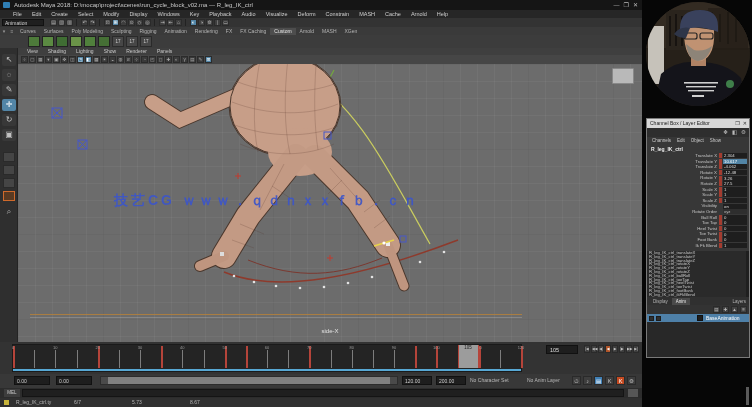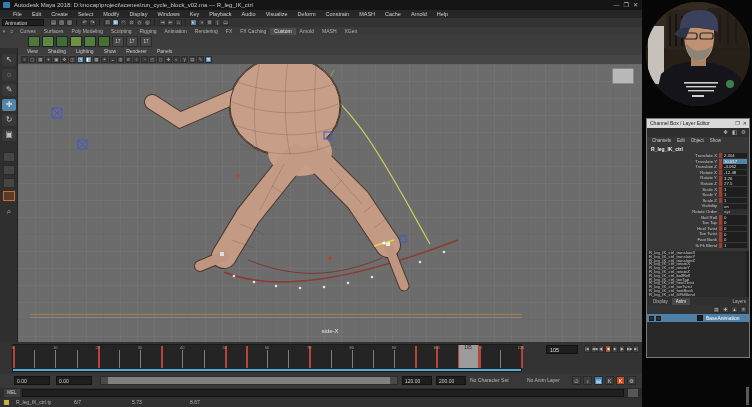--- a/index.html
+++ b/index.html
@@ -351,20 +351,21 @@
             <path d="M289,194 L295,194 M292,191 L292,197" stroke="#c13a2e" stroke-width="1"></path>
             <rect x="182" y="188" width="4" height="4" fill="#dddddd"></rect>
             <rect x="348" y="178" width="4" height="4" fill="#eeeeee"></rect>
             <path d="M336,182 L356,176" stroke="#e8d44a" stroke-width="1.6"></path>
             <circle cx="346" cy="179" r="1.6" fill="#ffffff"></circle>
           </g>
         </svg>
 
         <div id="ground-line" class="abs"></div>
         <div id="ground-line2" class="abs"></div>
+        <div id="watermark" class="abs">技艺CG ｗｗｗ．ｑｄｎｘｘｆｂ．ｃｎ</div>
         <div id="camera-label" class="abs">side-X</div>
         <div id="vp-overlay-box" class="abs"></div>
       </div>
     </div>
 
     <div id="timeslider" class="abs">
       <div id="ticks" class="abs">
           <div class="tick key" style="left: 0px;"></div>
           <div class="tick-label" style="left: 0px;">0</div>
           <div class="tick" style="left: 21.1667px;"></div>

